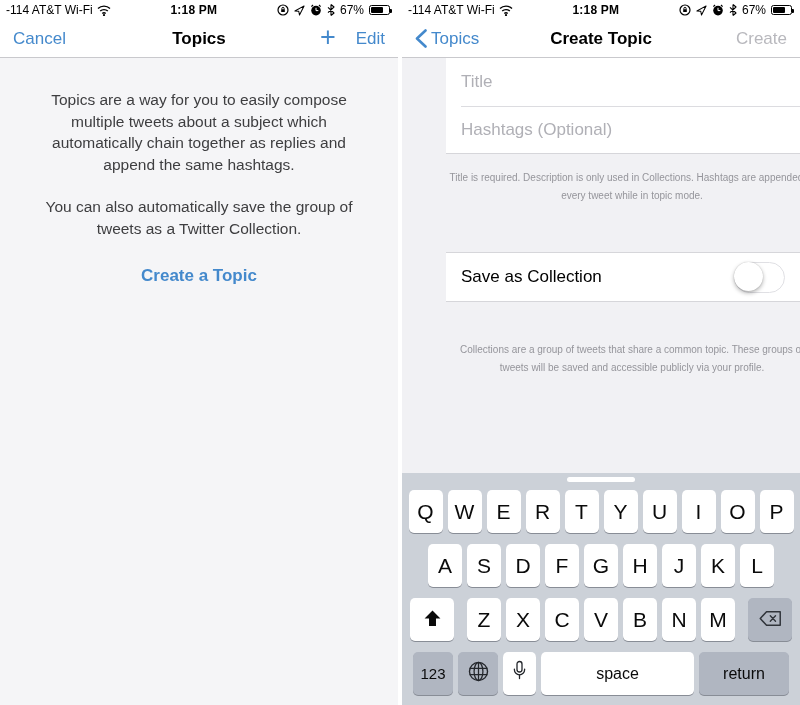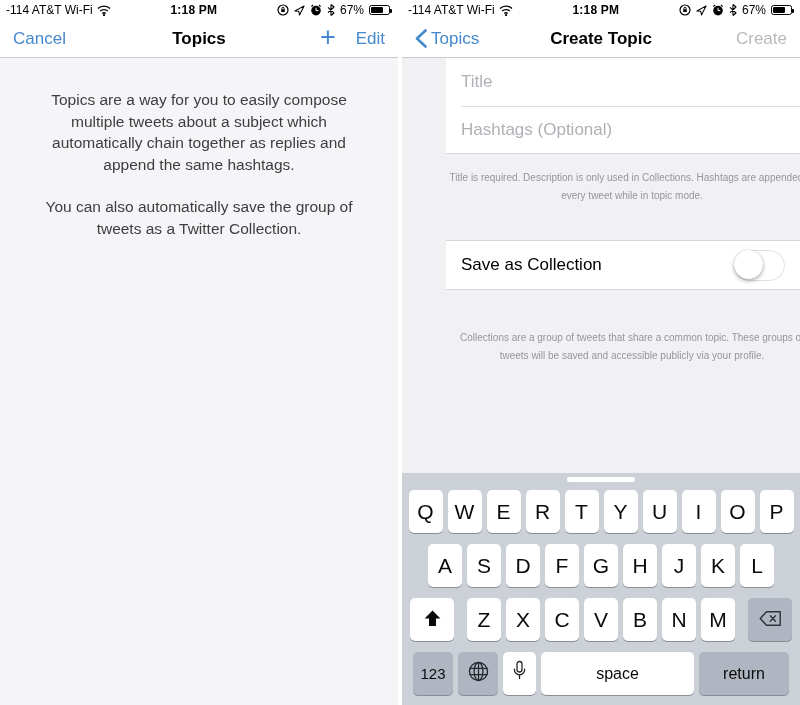--- a/index.html
+++ b/index.html
@@ -37,21 +37,21 @@
   
   .right-content { background:#f1f1f4; height:647px; display:flex; flex-direction:column; position:relative;padding-left:44px; }
   .field-row { background:#fff; height:48px; display:flex; align-items:center; padding:0 15px; }
   .field-row input { border:0; outline:0; background:transparent; width:100%; font-size:17px; font-family:"Liberation Sans",sans-serif; color:#3e3e40; }
   .field-row input::placeholder { color:#b0b0b6; opacity:1; }
   .row-sep { height:1px; background:#fff; }
   .row-sep::after { content:""; display:block; height:1px; background:#dcdce0; margin-left:15px; }
   .footnote-section { border-top:1px solid #d6d6da; }
   .footnote { font-size:10px; line-height:18px; color:#95959b; text-align:center; width:372px; margin:0 auto; padding-top:15px; }
   .sect1 { height:87px; }
-  .toggle-row { background:#fff; border-top:1px solid #d6d6da; border-bottom:1px solid #d6d6da; height:50px; display:flex; align-items:center; justify-content:space-between; padding:0 15px; }
+  .toggle-row { background:#fff; border-top:1px solid #d6d6da; border-bottom:1px solid #d6d6da; height:50px; display:flex; align-items:center; justify-content:space-between; padding:0 15px;margin-top:12px; }
   .toggle-label { font-size:17px; color:#000; }
   .toggle { width:51px; height:31px; border:1.5px solid #e0e0e4; border-radius:16px; background:#fff; position:relative; }
   .toggle-knob { position:absolute; left:-1px; top:-1px; width:29px; height:29px; border-radius:50%; background:#fff; box-shadow:0 2px 4px rgba(0,0,0,.3), 0 0 1px rgba(0,0,0,.25); }
   .sect2 { flex:1; padding-top:24px; }
 
   
   .keyboard { position:absolute; left:0; right:0; bottom:0; height:232px; background:#ccd1d8; }
   .kb-handle { width:68px; height:5px; border-radius:3px; background:#fff; margin:4px auto 0; }
   .krow { display:flex; justify-content:center; gap:5px; }
   .krow1 { margin-top:8px; }
@@ -127,20 +127,21 @@
       <span class="nav-title">Topics</span>
       <span class="nav-right">
         <span class="plus-btn">+</span>
         <span class="nav-btn">Edit</span>
       </span>
     </div>
 
     <div class="left-content">
       <p class="intro-para">Topics are a way for you to easily compose multiple tweets about a subject which automatically chain together as replies and append the same hashtags.</p>
       <p class="intro-para">You can also automatically save the group of tweets as a Twitter Collection.</p>
+      <a class="create-link">Create a Topic</a>
     </div>
   </div>
 
   <div class="screens-divider"></div>
 
   <div class="phone">
 
     <div class="statusbar">
       <span class="sb-left">
         <span>-114 AT&amp;T Wi-Fi</span>

